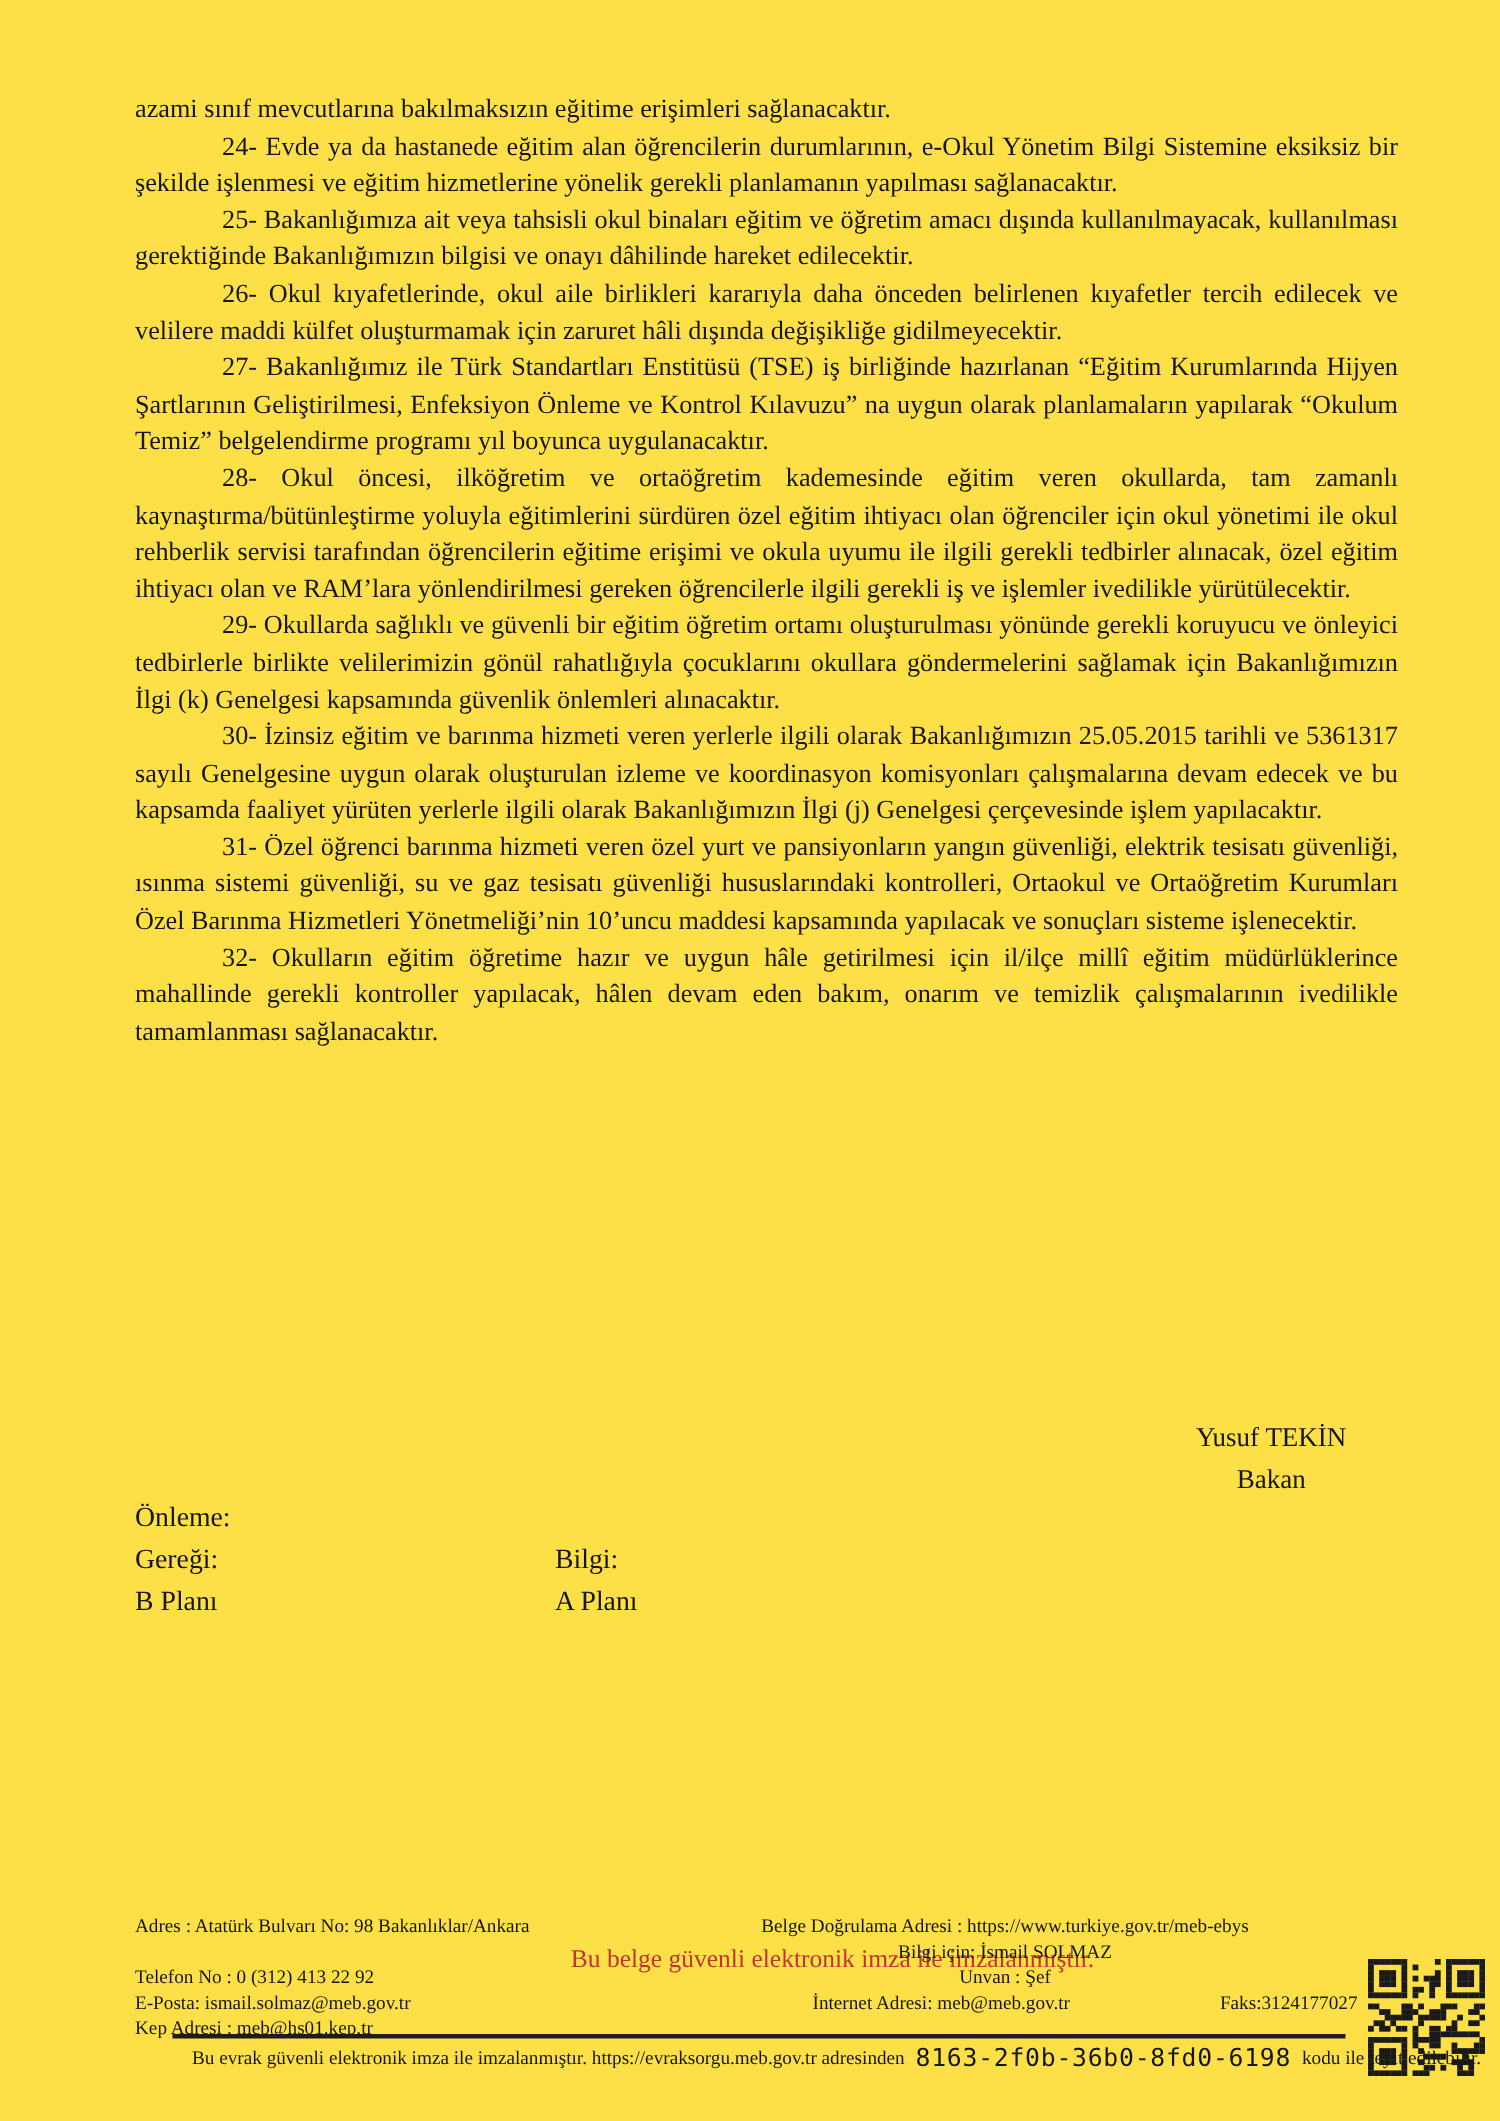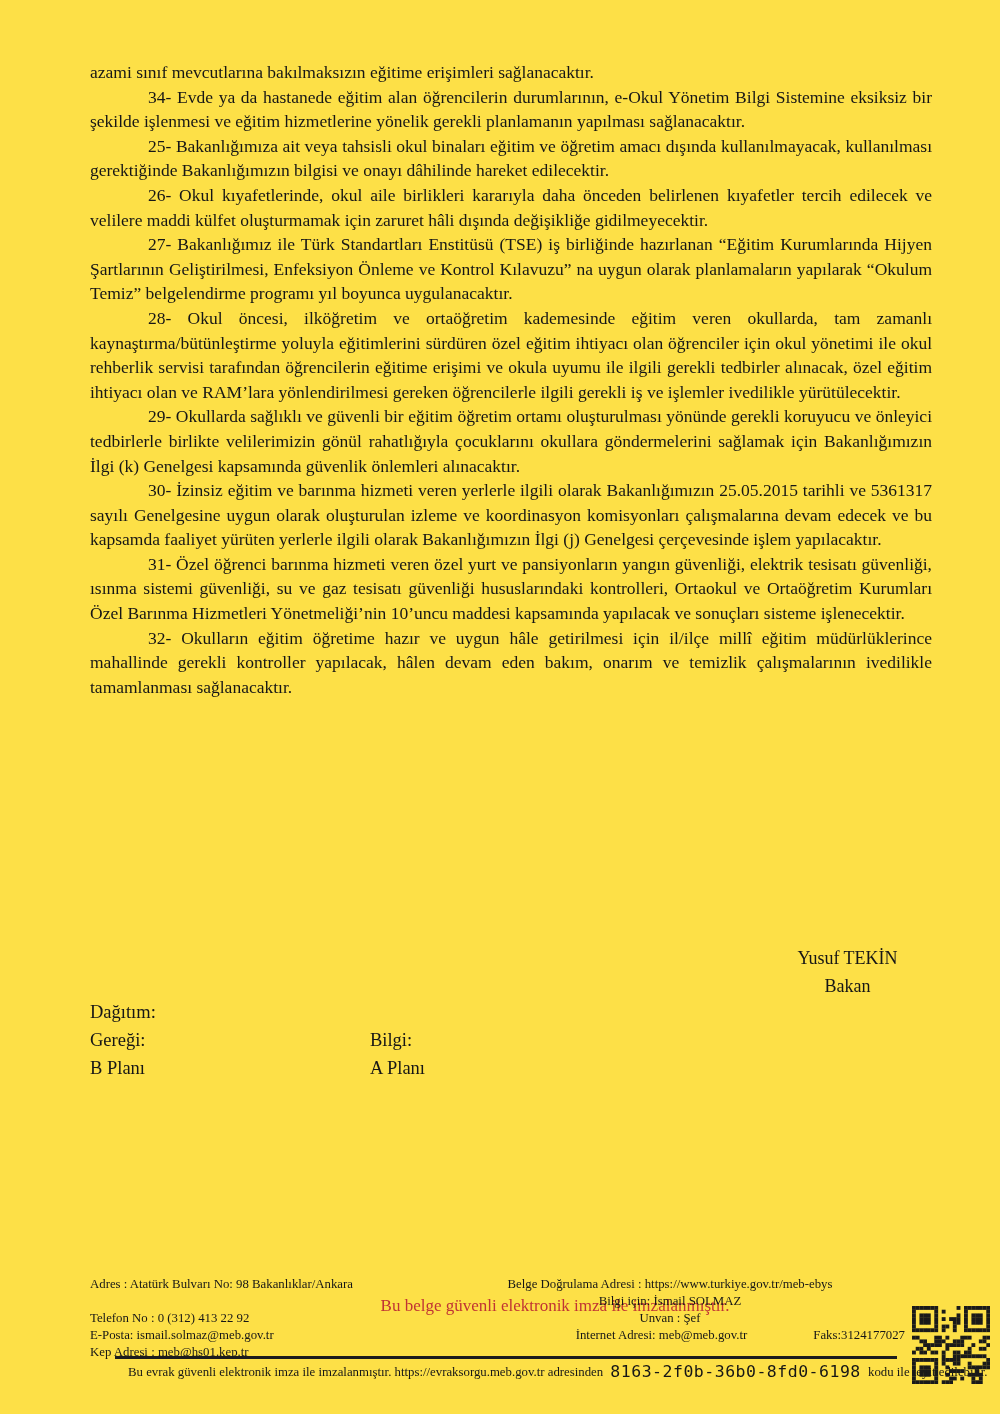--- a/index.html
+++ b/index.html
@@ -40,21 +40,21 @@
   }
   .footer-left{
     position:absolute;left:90px;top:1276px;width:400px;
     font-size:12.8px;line-height:17px;
   }
   .footer-left .gap{height:17px;}
   .footer-right{
     position:absolute;right:95px;top:1276px;width:470px;
     font-size:12.8px;line-height:17px;text-align:center;
   }
-  .fr-row{display:flex;justify-content:flex-end;gap:66px;}
+  .fr-row{display:flex;justify-content:flex-end;gap:100px;}
   .footer-rule{
     position:absolute;left:115px;top:1356px;width:782px;height:3px;
     background:#1c1c1c;
   }
   .verify-line{
     position:absolute;left:128px;top:1362px;width:845px;
     font-size:12.8px;white-space:nowrap;
   }
   .verify-code{
     font-family:"DejaVu Sans Mono","Liberation Mono",monospace;
@@ -66,38 +66,38 @@
   }
   .qr svg{width:100%;height:100%;display:block;}
 </style>
 </head>
 <body>
 
 <div class="page">
 
   <div class="body-text">
     <p class="continuation">azami sınıf mevcutlarına bakılmaksızın eğitime erişimleri sağlanacaktır.</p>
-    <p>34- Evde ya da hastanede eğitim alan öğrencilerin durumlarının, e-Okul Yönetim Bilgi Sistemine eksiksiz bir şekilde işlenmesi ve eğitim hizmetlerine yönelik gerekli planlamanın yapılması sağlanacaktır.</p>
+    <p>24- Evde ya da hastanede eğitim alan öğrencilerin durumlarının, e-Okul Yönetim Bilgi Sistemine eksiksiz bir şekilde işlenmesi ve eğitim hizmetlerine yönelik gerekli planlamanın yapılması sağlanacaktır.</p>
     <p>25- Bakanlığımıza ait veya tahsisli okul binaları eğitim ve öğretim amacı dışında kullanılmayacak, kullanılması gerektiğinde Bakanlığımızın bilgisi ve onayı dâhilinde hareket edilecektir.</p>
     <p>26- Okul kıyafetlerinde, okul aile birlikleri kararıyla daha önceden belirlenen kıyafetler tercih edilecek ve velilere maddi külfet oluşturmamak için zaruret hâli dışında değişikliğe gidilmeyecektir.</p>
     <p>27- Bakanlığımız ile Türk Standartları Enstitüsü (TSE) iş birliğinde hazırlanan “Eğitim Kurumlarında Hijyen Şartlarının Geliştirilmesi, Enfeksiyon Önleme ve Kontrol Kılavuzu” na uygun olarak planlamaların yapılarak “Okulum Temiz” belgelendirme programı yıl boyunca uygulanacaktır.</p>
     <p>28- Okul öncesi, ilköğretim ve ortaöğretim kademesinde eğitim veren okullarda, tam zamanlı kaynaştırma/bütünleştirme yoluyla eğitimlerini sürdüren özel eğitim ihtiyacı olan öğrenciler için okul yönetimi ile okul rehberlik servisi tarafından öğrencilerin eğitime erişimi ve okula uyumu ile ilgili gerekli tedbirler alınacak, özel eğitim ihtiyacı olan ve RAM’lara yönlendirilmesi gereken öğrencilerle ilgili gerekli iş ve işlemler ivedilikle yürütülecektir.</p>
     <p>29- Okullarda sağlıklı ve güvenli bir eğitim öğretim ortamı oluşturulması yönünde gerekli koruyucu ve önleyici tedbirlerle birlikte velilerimizin gönül rahatlığıyla çocuklarını okullara göndermelerini sağlamak için Bakanlığımızın İlgi (k) Genelgesi kapsamında güvenlik önlemleri alınacaktır.</p>
     <p>30- İzinsiz eğitim ve barınma hizmeti veren yerlerle ilgili olarak Bakanlığımızın 25.05.2015 tarihli ve 5361317 sayılı Genelgesine uygun olarak oluşturulan izleme ve koordinasyon komisyonları çalışmalarına devam edecek ve bu kapsamda faaliyet yürüten yerlerle ilgili olarak Bakanlığımızın İlgi (j) Genelgesi çerçevesinde işlem yapılacaktır.</p>
     <p>31- Özel öğrenci barınma hizmeti veren özel yurt ve pansiyonların yangın güvenliği, elektrik tesisatı güvenliği, ısınma sistemi güvenliği, su ve gaz tesisatı güvenliği hususlarındaki kontrolleri, Ortaokul ve Ortaöğretim Kurumları Özel Barınma Hizmetleri Yönetmeliği’nin 10’uncu maddesi kapsamında yapılacak ve sonuçları sisteme işlenecektir.</p>
     <p>32- Okulların eğitim öğretime hazır ve uygun hâle getirilmesi için il/ilçe millî eğitim müdürlüklerince mahallinde gerekli kontroller yapılacak, hâlen devam eden bakım, onarım ve temizlik çalışmalarının ivedilikle tamamlanması sağlanacaktır.</p>
   </div>
 
   <div class="signature">
     <div>Yusuf TEKİN</div>
     <div>Bakan</div>
   </div>
 
   <div class="distribution">
-    <div>Dağıtım:</div>
+    <div>Önleme:</div>
     <div class="dist-row">
       <span class="dist-col1">Gereği:</span>
       <span>Bilgi:</span>
     </div>
     <div class="dist-row">
       <span class="dist-col1">B Planı</span>
       <span>A Planı</span>
     </div>
   </div>
 

